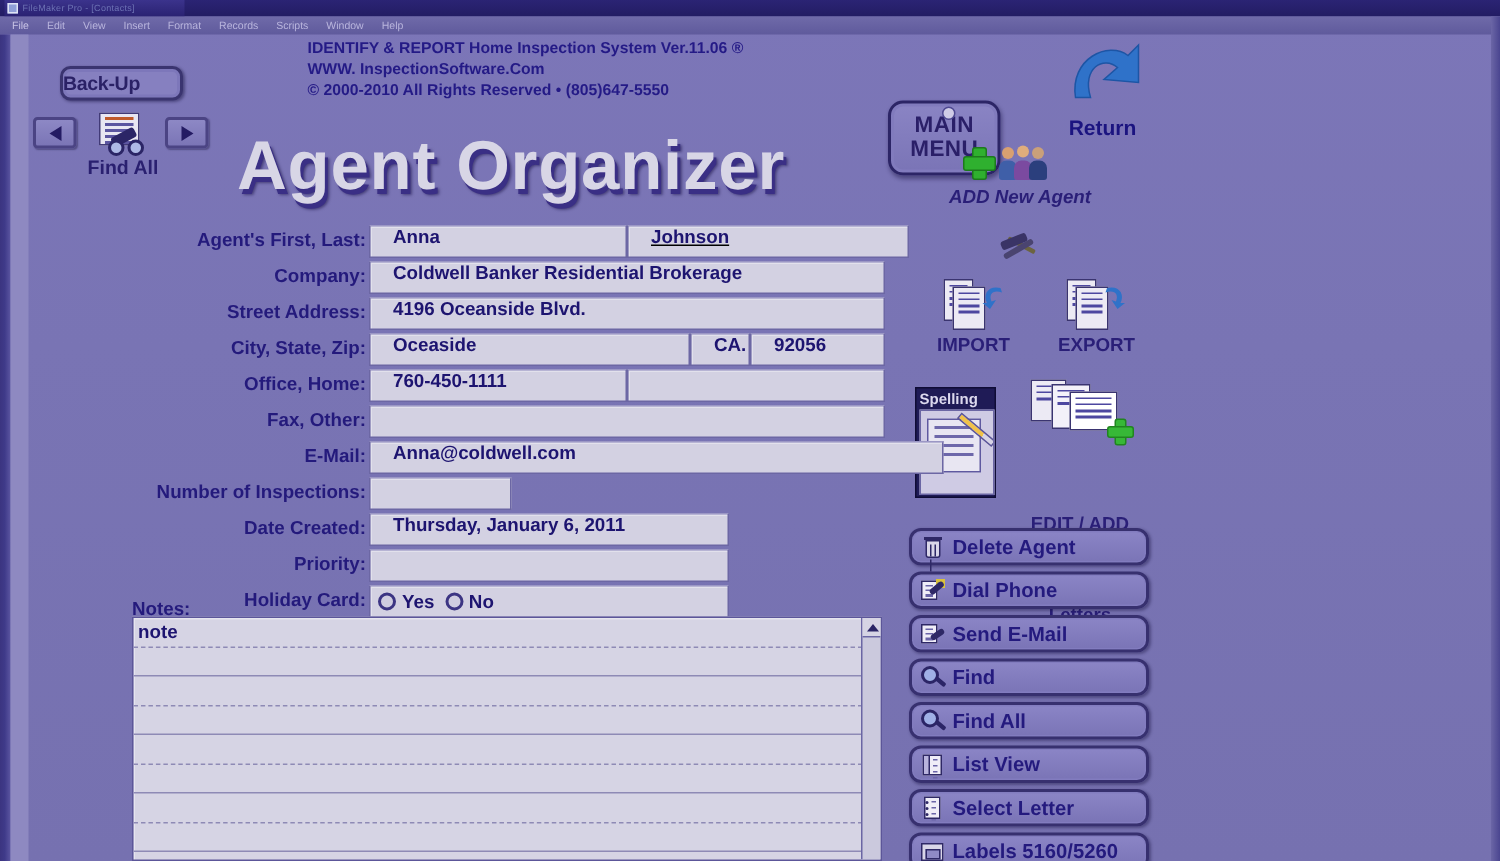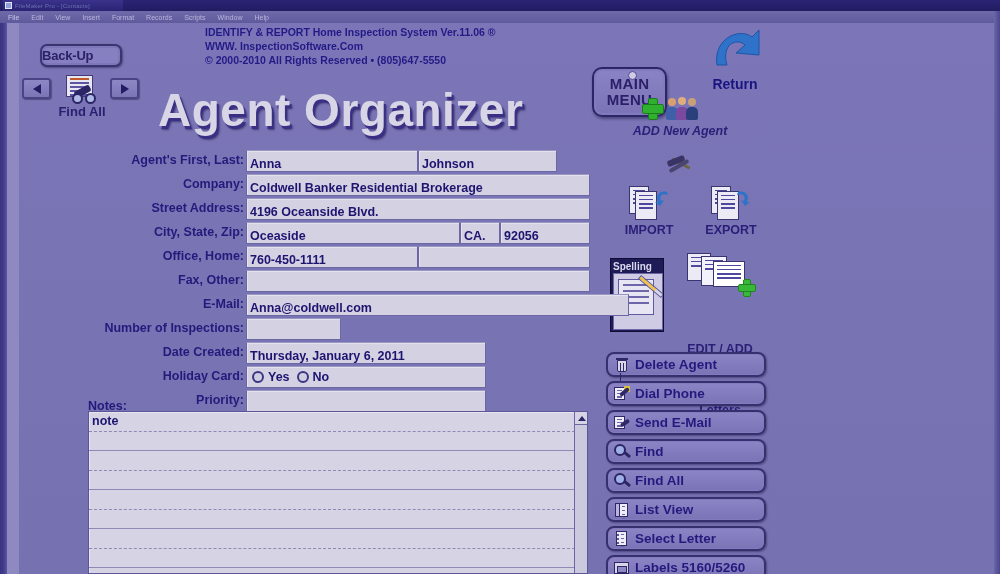--- a/index.html
+++ b/index.html
@@ -121,22 +121,22 @@
   .frow > .lbl {
     position:absolute; left:0; top:3px; width:164px; text-align:right;
     font-size:12.5px; font-weight:bold; color:#241a7c; white-space:nowrap;
   }
   .fld {
     position:absolute; top:0; height:22px;
     background:#d3d1e2;
     border:1px solid #6c67a4;
     border-top-color:#9b97c5;
     box-shadow: inset 1px 1px 0 rgba(255,255,255,.35);
-    display:flex; align-items:flex-end;
-    padding-left:3px; overflow:hidden;
+    display:flex; align-items:flex-start;
+    padding-left:15px; overflow:hidden;
   }
   .fld span { font-size:12.5px; font-weight:bold; color:#1d1470; white-space:nowrap; }
 
   .notes-lbl {
     position:absolute; left:88px; top:399px;
     font-size:12.5px; font-weight:bold; color:#241a7c;
   }
   .notesbox {
     position:absolute; left:88px; top:411px; width:500px; height:163px;
     background:#d6d4e4; border:1px solid #5c5699;
@@ -505,21 +505,21 @@
     <div class="lbl2">Letters</div>
   </div>
 
   <div class="form">
 
     <div class="frow">
       <div class="lbl">Agent's First, Last:</div>
       <div class="fld" style="left:166px;width:172px;">
         <span>Anna</span>
       </div>
-      <div class="fld" style="left:338px;width:139px;">
+      <div class="fld" style="left:338px;width:188px;text-decoration:underline;">
         <span>Johnson</span>
       </div>
     </div>
 
     <div class="frow">
       <div class="lbl">Company:</div>
       <div class="fld" style="left:166px;width:344px;">
         <span>Coldwell Banker Residential Brokerage</span>
       </div>
     </div>
@@ -572,41 +572,41 @@
       <div class="lbl">Number of Inspections:</div>
       <div class="fld" style="left:166px;width:95px;">
         <span></span>
       </div>
     </div>
 
     <div class="frow">
       <div class="lbl">Date Created:</div>
       <div class="fld" style="left:166px;width:240px;">
         <span>Thursday, January 6, 2011</span>
+      </div>
+    </div>
+
+    <div class="frow">
+      <div class="lbl">Priority:</div>
+      <div class="fld" style="left:166px;width:240px;">
+        <span></span>
       </div>
     </div>
 
     <div class="frow">
       <div class="lbl">Holiday Card:</div>
       <div class="fld radios" style="left:166px;width:240px;">
         <span class="radio">
           <span class="dot"></span>
           <span>Yes</span>
         </span>
         <span class="radio">
           <span class="dot"></span>
           <span>No</span>
         </span>
-      </div>
-    </div>
-
-    <div class="frow">
-      <div class="lbl">Priority:</div>
-      <div class="fld" style="left:166px;width:240px;">
-        <span></span>
       </div>
     </div>
   </div>
 
   <div class="notes-lbl">Notes:</div>
   <div class="notesbox">
     <div class="notes-lines">
       <div class="nline"></div>
         <div class="nline"></div>
         <div class="nline"></div>

